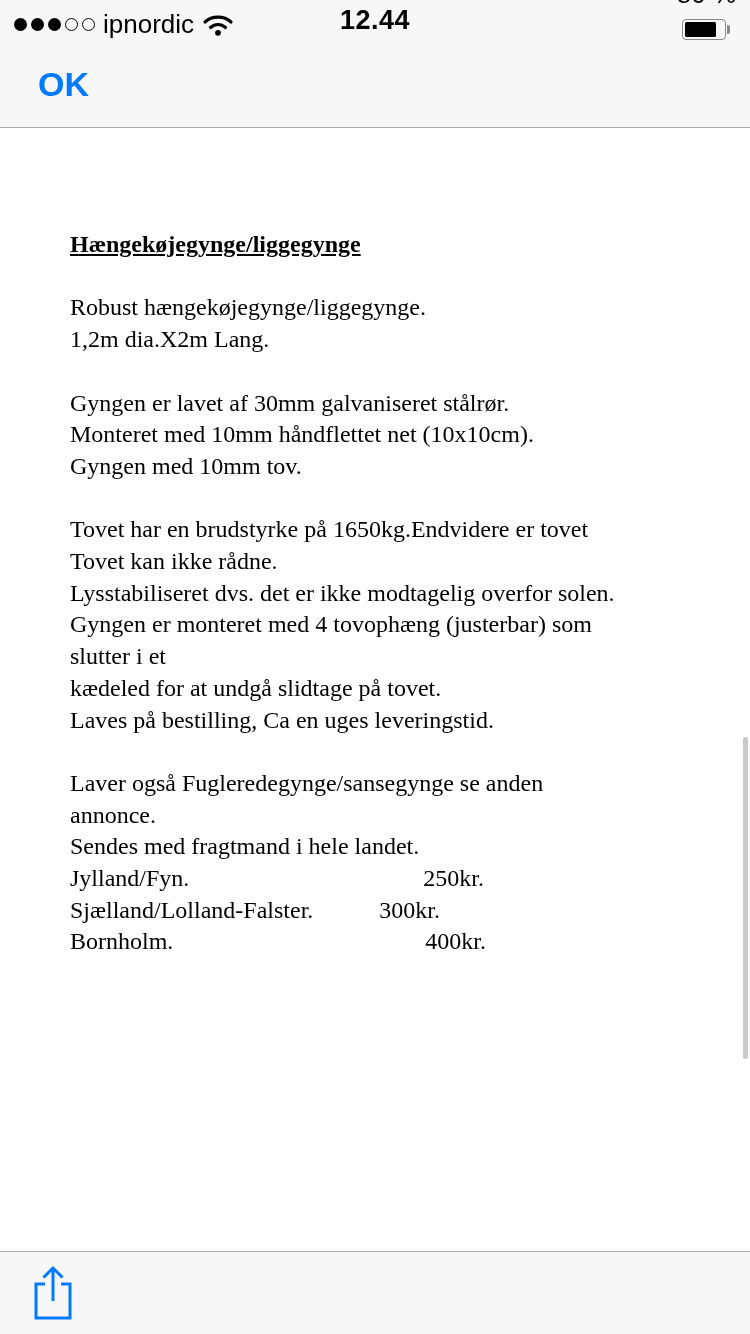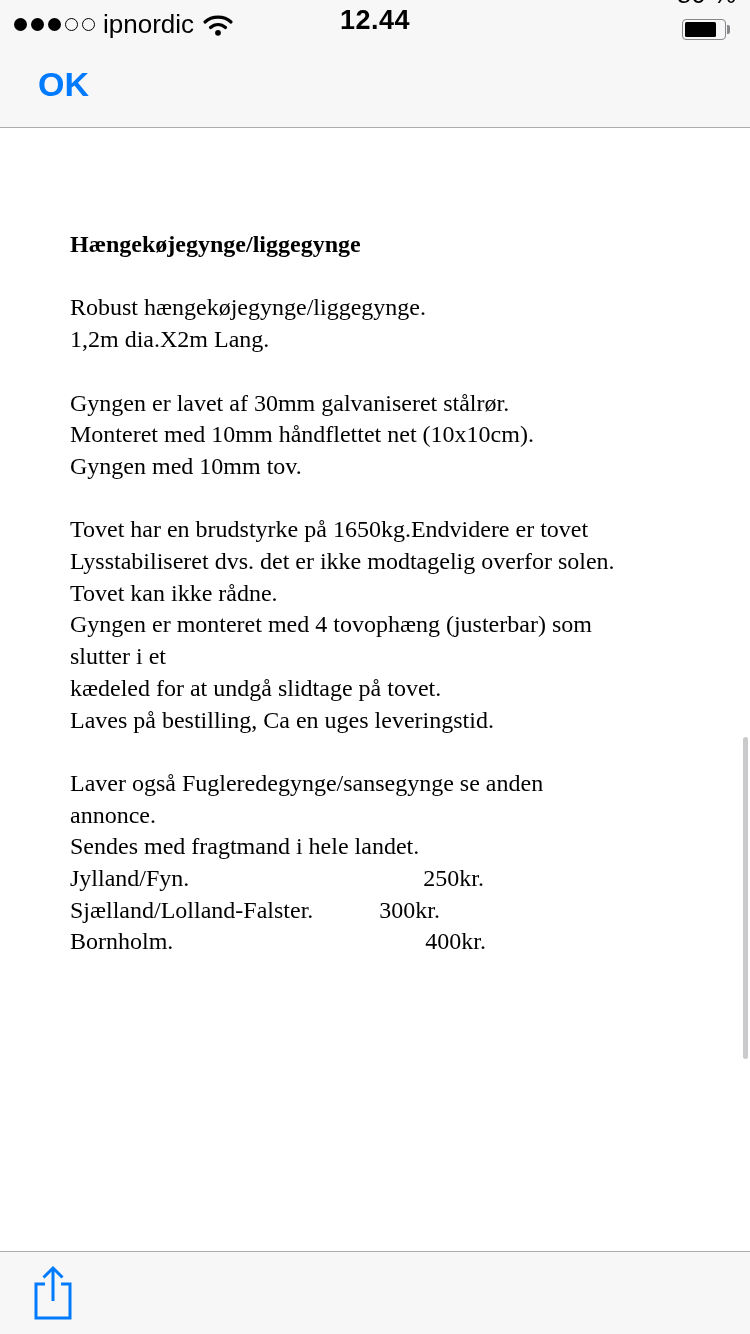--- a/index.html
+++ b/index.html
@@ -58,21 +58,21 @@
   .document-viewer{
     position:absolute; top:129px; left:0; right:0; bottom:84px;
     background:#fff;
     padding:100px 0 0 70px;
     font-family:"Liberation Serif", serif;
     font-size:24px;
     line-height:31.7px;
     overflow:hidden;
   }
   .doc-line{ white-space:pre; min-height:31.7px; }
-  .doc-line.heading{ font-weight:700; }
+  .doc-line.heading{ font-weight:700;text-decoration:underline; }
 
   .scrollbar-thumb{
     position:absolute; right:2px; top:737px; width:5px; height:322px;
     background:#b4b4b8; opacity:.7; border-radius:3px;
   }
 
   
   .toolbar{
     position:absolute; left:0; right:0; bottom:0; height:83px;
     background:var(--chrome);
@@ -133,22 +133,22 @@
     <div class="doc-line heading">Hængekøjegynge/liggegynge</div>
     <div class="doc-line">&nbsp;</div>
     <div class="doc-line">Robust hængekøjegynge/liggegynge.</div>
     <div class="doc-line">1,2m dia.X2m Lang.</div>
     <div class="doc-line">&nbsp;</div>
     <div class="doc-line">Gyngen er lavet af 30mm galvaniseret stålrør.</div>
     <div class="doc-line">Monteret med 10mm håndflettet net (10x10cm).</div>
     <div class="doc-line">Gyngen med 10mm tov.</div>
     <div class="doc-line">&nbsp;</div>
     <div class="doc-line">Tovet har en brudstyrke på 1650kg.Endvidere er tovet</div>
+    <div class="doc-line">Tovet kan ikke rådne.</div>
     <div class="doc-line">Lysstabiliseret dvs. det er ikke modtagelig overfor solen.</div>
-    <div class="doc-line">Tovet kan ikke rådne.</div>
     <div class="doc-line">Gyngen er monteret med 4 tovophæng (justerbar) som</div>
     <div class="doc-line">slutter i et</div>
     <div class="doc-line">kædeled for at undgå slidtage på tovet.</div>
     <div class="doc-line">Laves på bestilling, Ca en uges leveringstid.</div>
     <div class="doc-line">&nbsp;</div>
     <div class="doc-line">Laver også Fugleredegynge/sansegynge se anden</div>
     <div class="doc-line">annonce.</div>
     <div class="doc-line">Sendes med fragtmand i hele landet.</div>
     <div class="doc-line">Jylland/Fyn.                                       250kr.</div>
     <div class="doc-line">Sjælland/Lolland-Falster.           300kr.</div>

